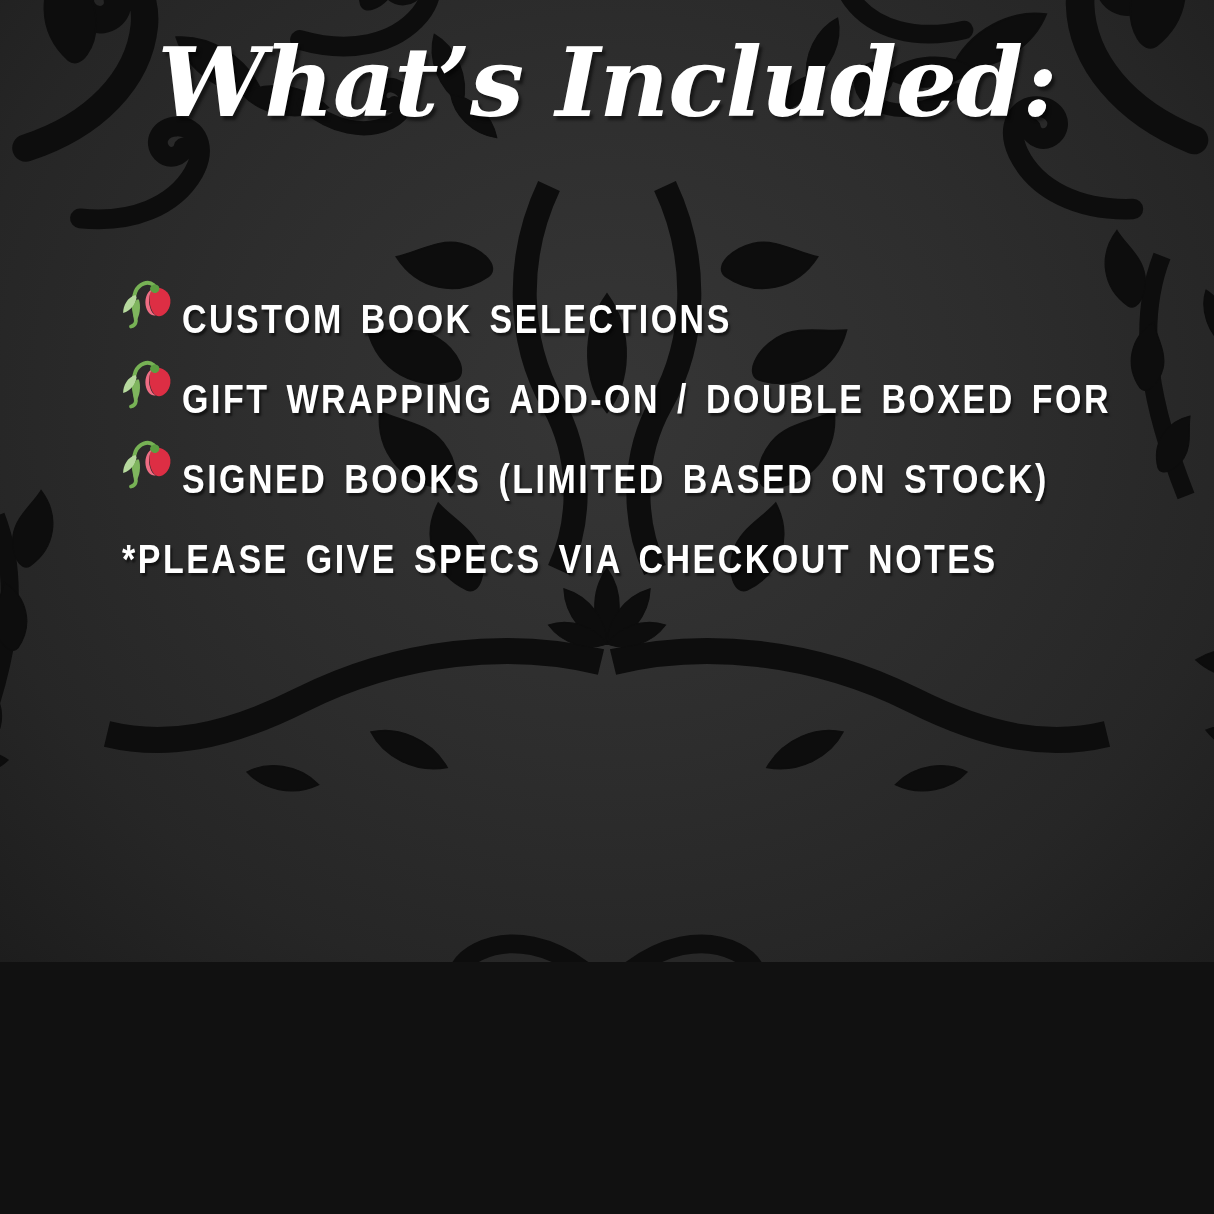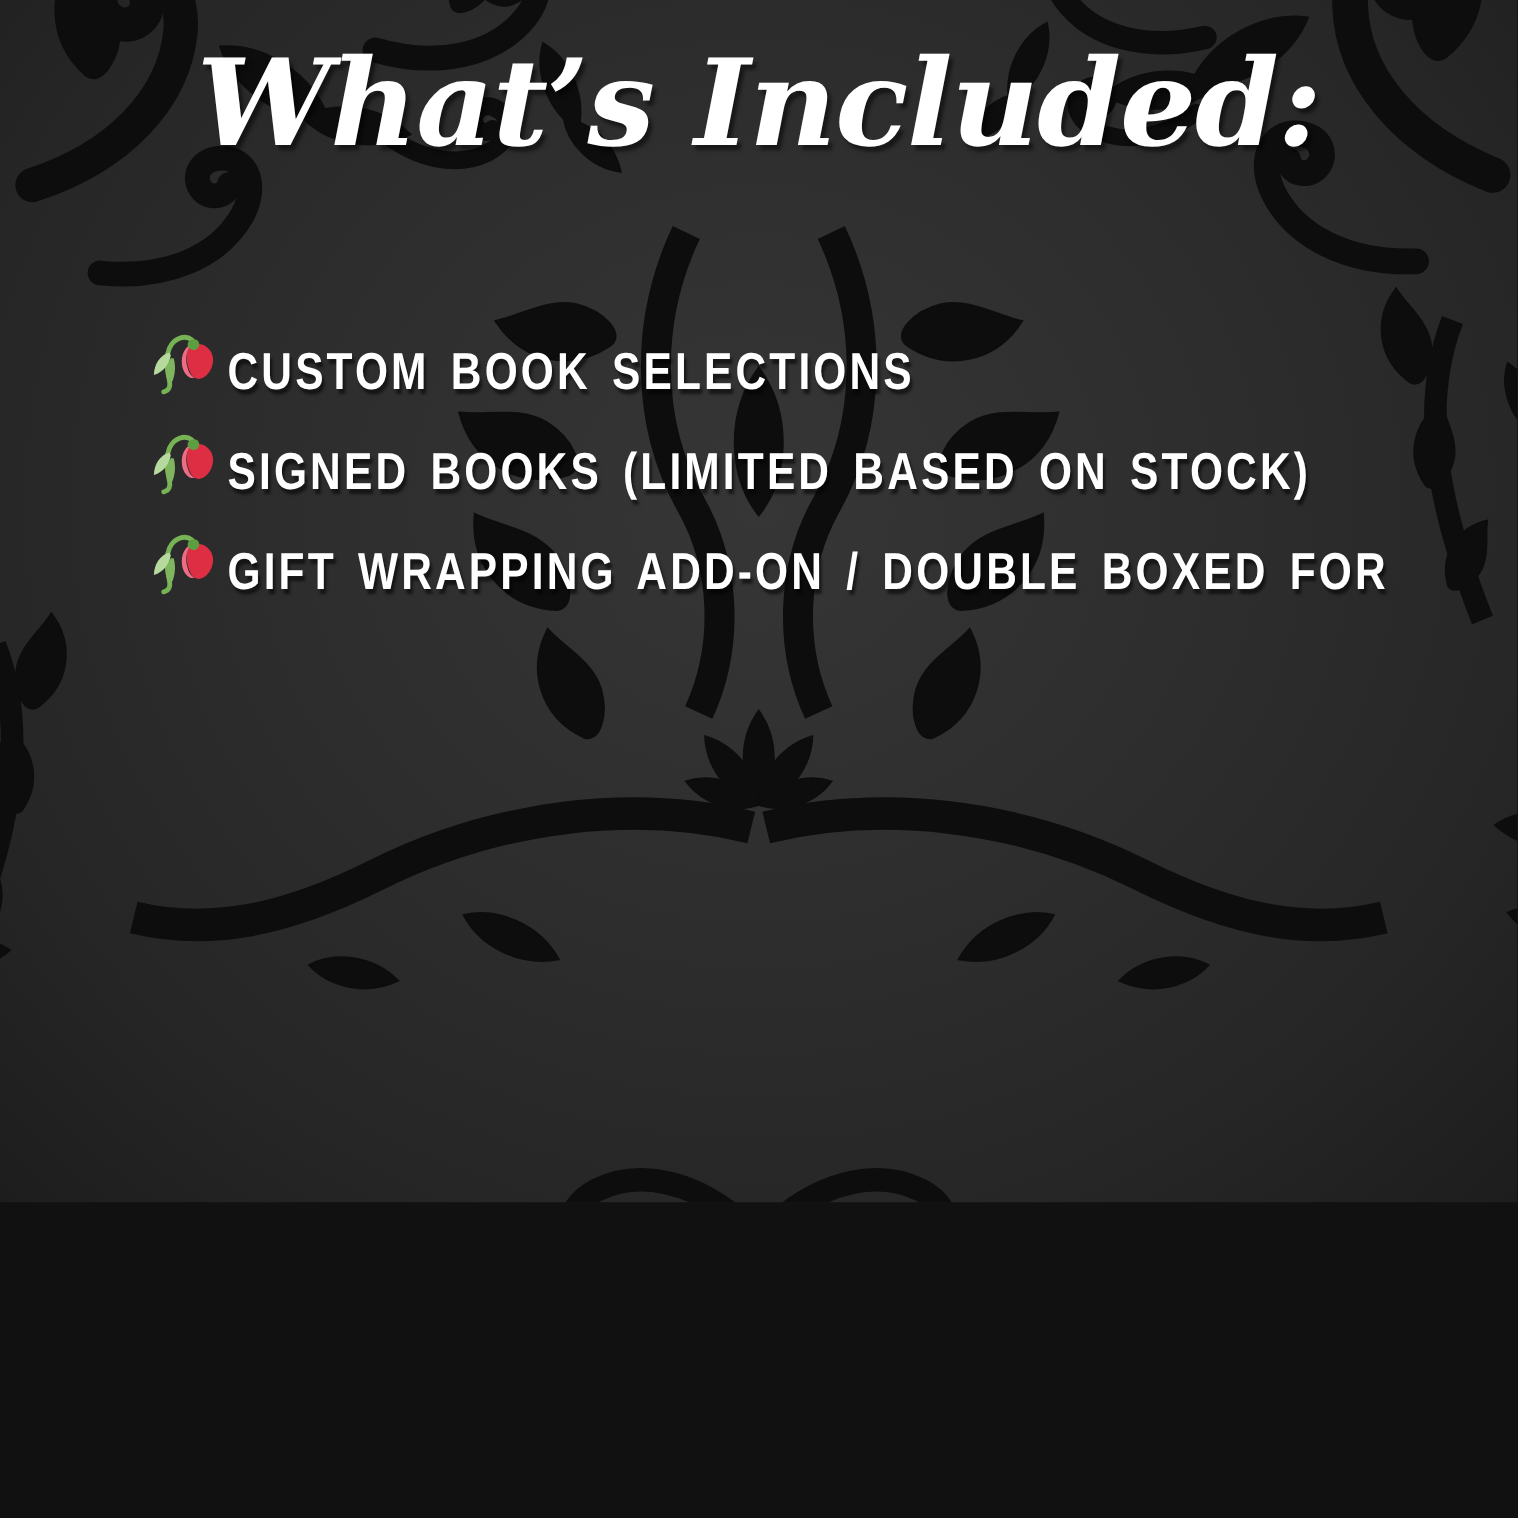--- a/index.html
+++ b/index.html
@@ -14,21 +14,21 @@
   .title{
     position:absolute;top:26px;left:0;right:0;margin:0;
     text-align:center;
     font-family:"DejaVu Serif", serif;
     font-style:italic;font-weight:700;
     font-size:96px;letter-spacing:-1px;
     color:#ffffff;
     text-shadow:3px 4px 3px rgba(0,0,0,.5);
   }
   .list{position:absolute;left:122px;top:258px;right:40px;}
-  .row{display:flex;align-items:center;height:80px;}
+  .row{display:flex;align-items:flex-end;height:80px;}
   .rose{width:54px;height:54px;flex:none;margin-right:6px;transform:translateY(-7px);}
   .t{
     font-weight:700;font-size:34px;
     letter-spacing:2.5px;word-spacing:5px;
     color:#ffffff;white-space:nowrap;
     transform:scaleY(1.22);transform-origin:left center;
     text-shadow:2px 3px 2px rgba(0,0,0,.55);
   }
 </style>
 </head>
@@ -138,23 +138,26 @@
     <div class="row">
       <svg class="rose" viewBox="0 0 48 48">
           <use href="#roseSym"></use>
         </svg>
       <span class="t">CUSTOM BOOK SELECTIONS</span>
     </div>
     <div class="row">
       <svg class="rose" viewBox="0 0 48 48">
           <use href="#roseSym"></use>
         </svg>
-      <span class="t">SIGNED BOOKS (LIMITED BASED ON STOCK)</span>
+      <span class="t">GIFT WRAPPING ADD-ON / DOUBLE BOXED FOR</span>
     </div>
     <div class="row">
       <svg class="rose" viewBox="0 0 48 48">
           <use href="#roseSym"></use>
         </svg>
-      <span class="t">GIFT WRAPPING ADD-ON / DOUBLE BOXED FOR</span>
+      <span class="t">SIGNED BOOKS (LIMITED BASED ON STOCK)</span>
+    </div>
+    <div class="row">
+      <span class="t">*PLEASE GIVE SPECS VIA CHECKOUT NOTES</span>
     </div>
   </div>
 
 </div>
 
 </body></html>

